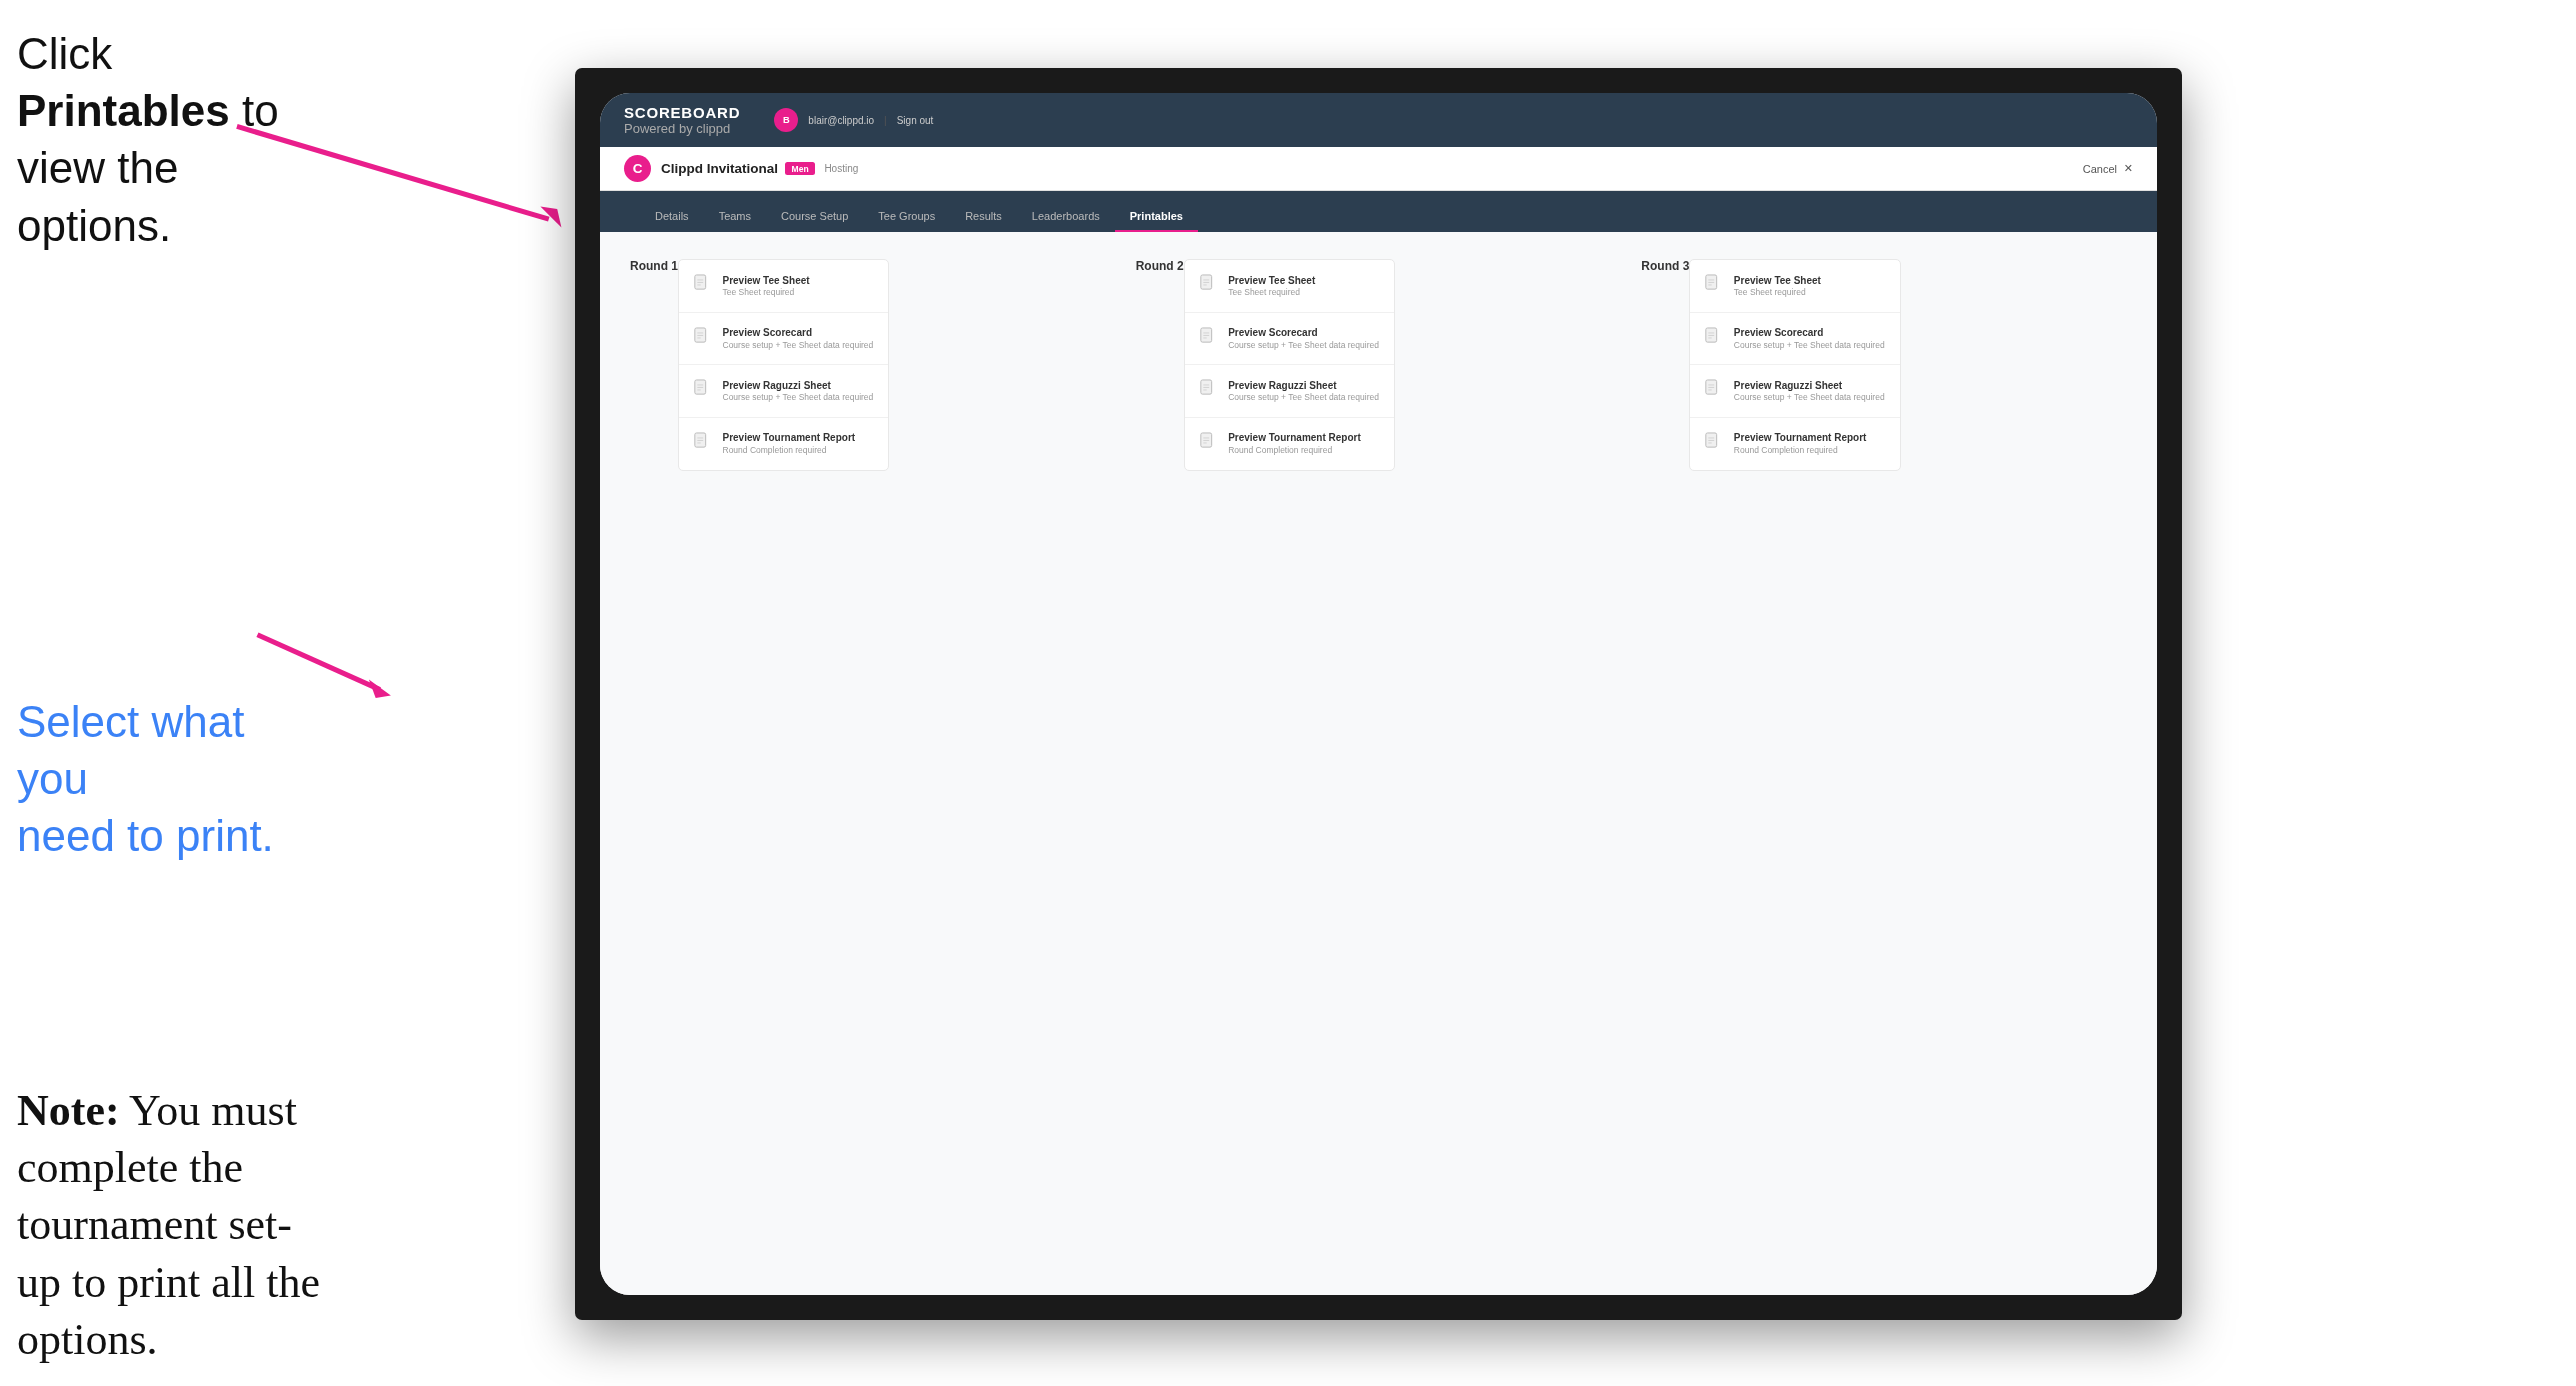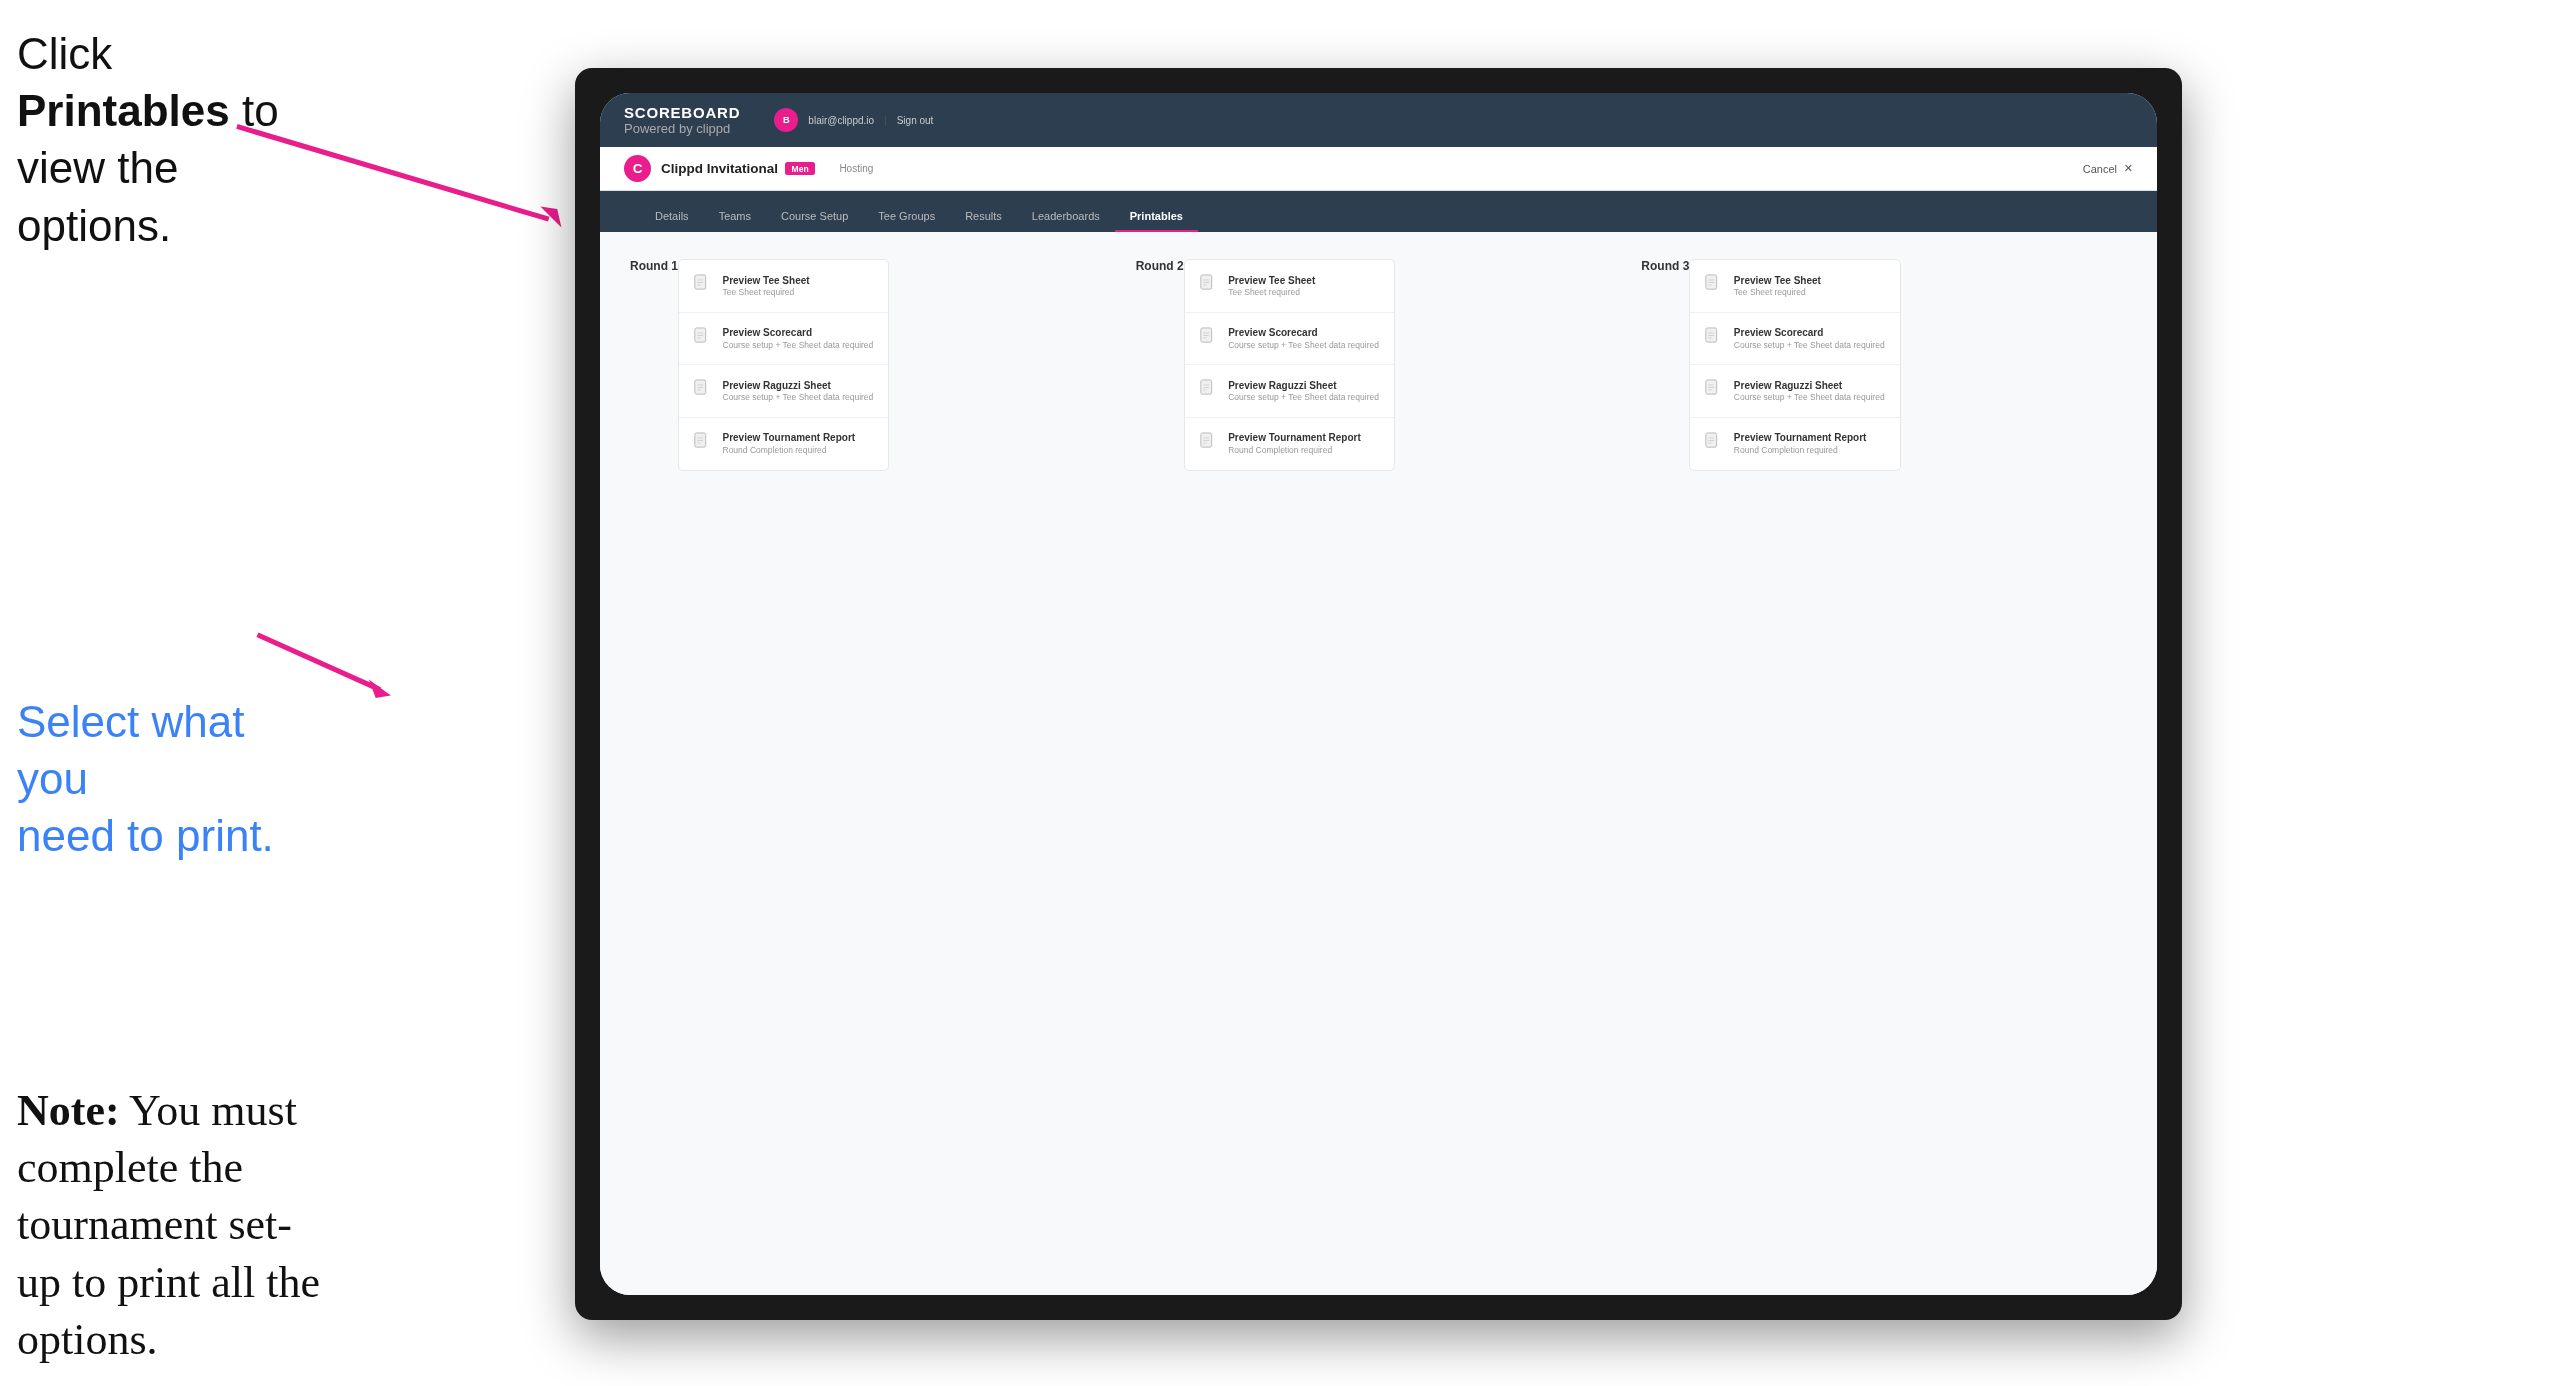--- a/index.html
+++ b/index.html
@@ -62,21 +62,21 @@
     }
 
     
     .tablet {
       position: absolute;
       top: 68px;
       left: 575px;
       width: 1607px;
       height: 1252px;
       background: #1a1a1a;
-      border-radius: 17px;
+      border-radius: 7px;
       padding: 25px;
       box-shadow: 0 17px 51px rgba(0,0,0,0.4);
     }
 
     .tablet-screen {
       width: 100%;
       height: 100%;
       background: #f4f4f4;
       border-radius: 30px;
       overflow: hidden;
@@ -182,21 +182,21 @@
       color: white;
       font-size: 8.5px;
       padding: 1.7px 6.8px;
       border-radius: 2.5px;
       margin-left: 6.8px;
       font-weight: 600;
     }
     .tournament-status {
       color: #888;
       font-size: 10px;
-      margin-left: 24px;
+      margin-left: 9px;
     }
     .sub-header-right {
       margin-left: auto;
       display: flex;
       align-items: center;
       gap: 6.8px;
       color: #555;
       font-size: 11px;
       cursor: pointer;
     }

